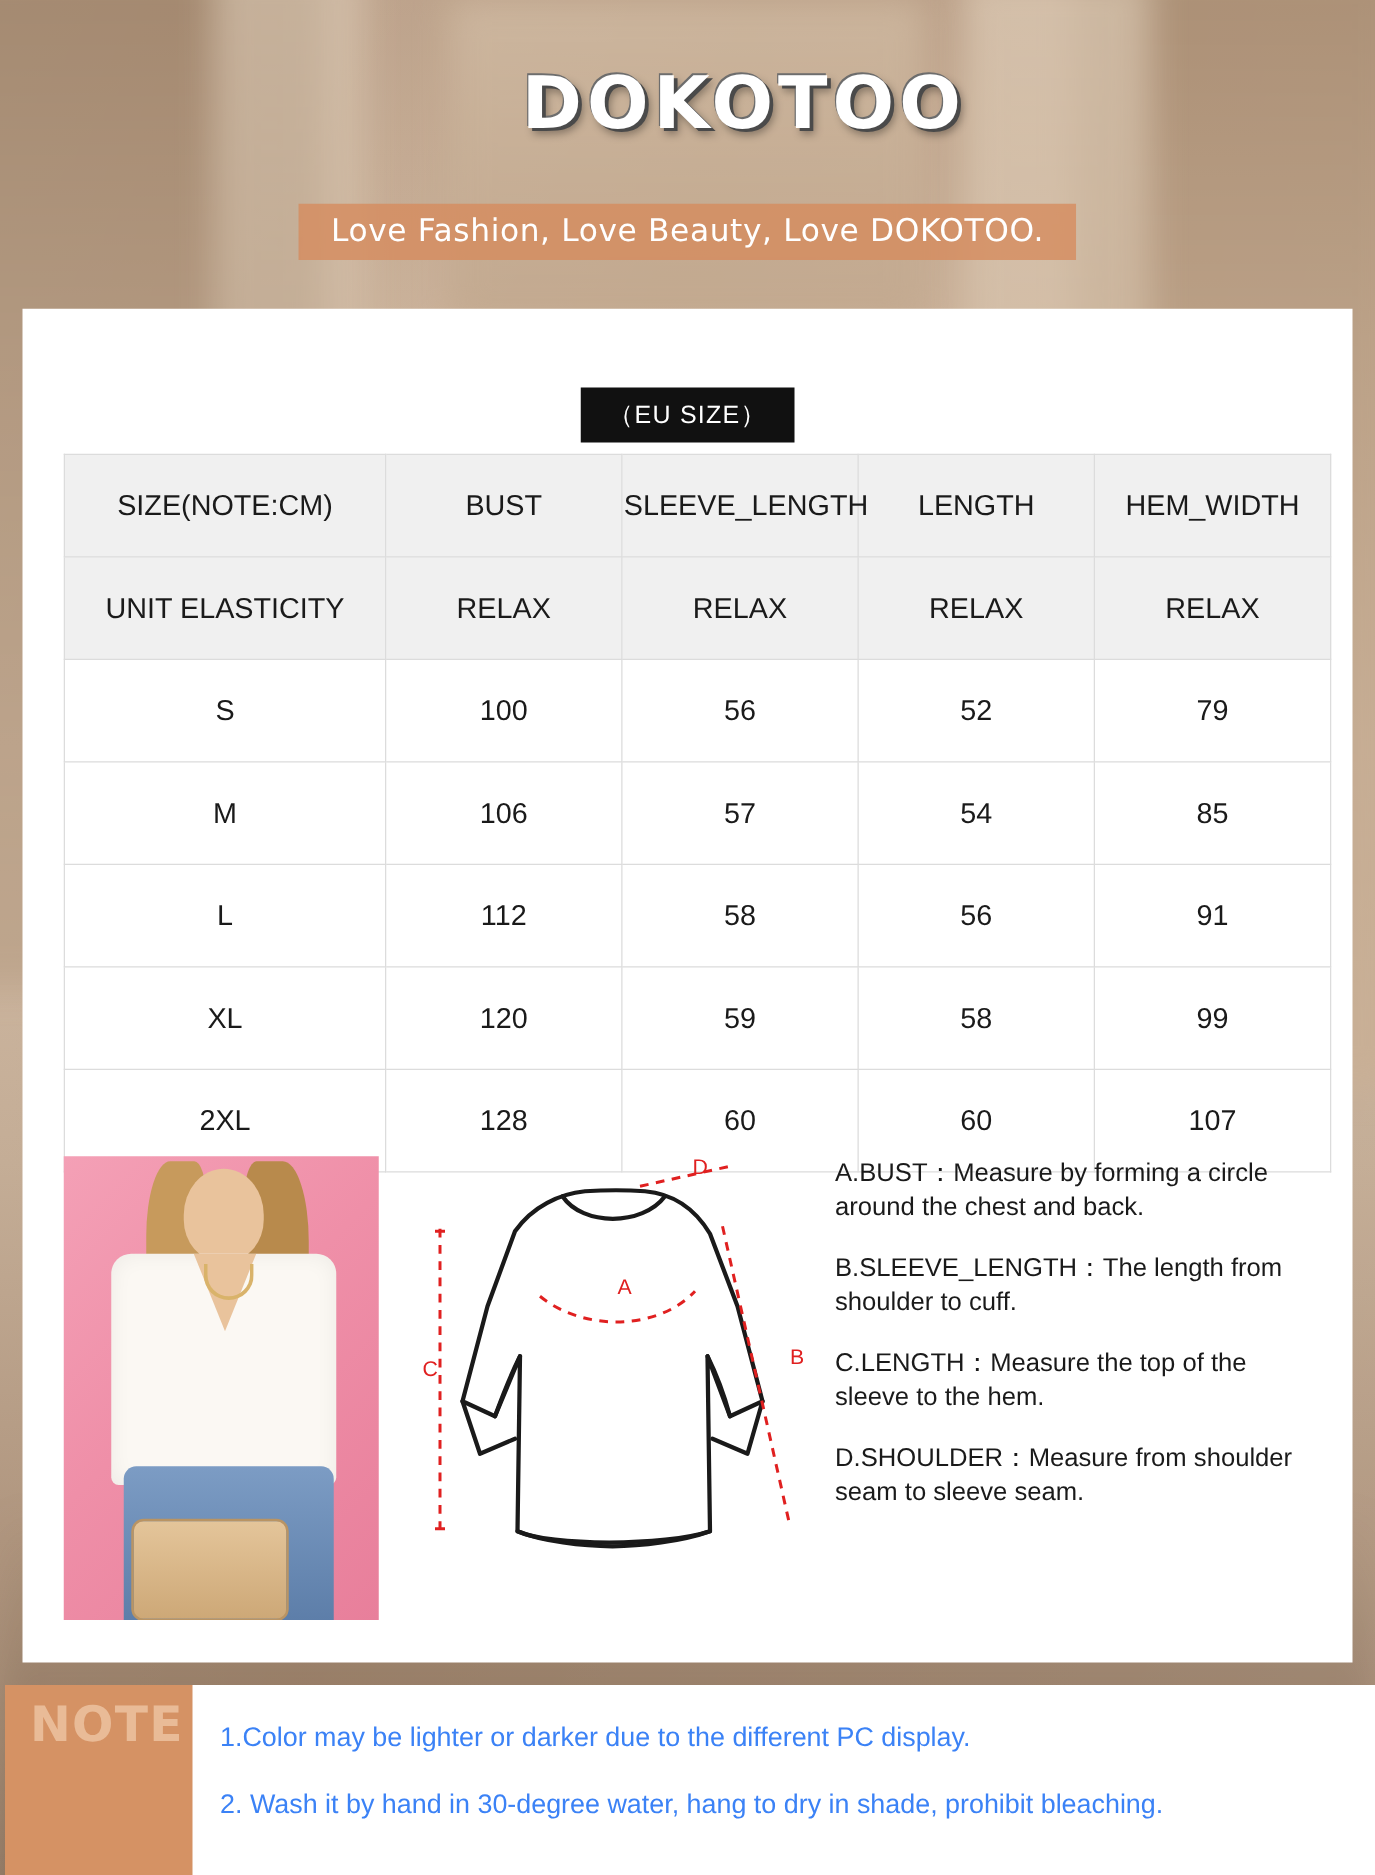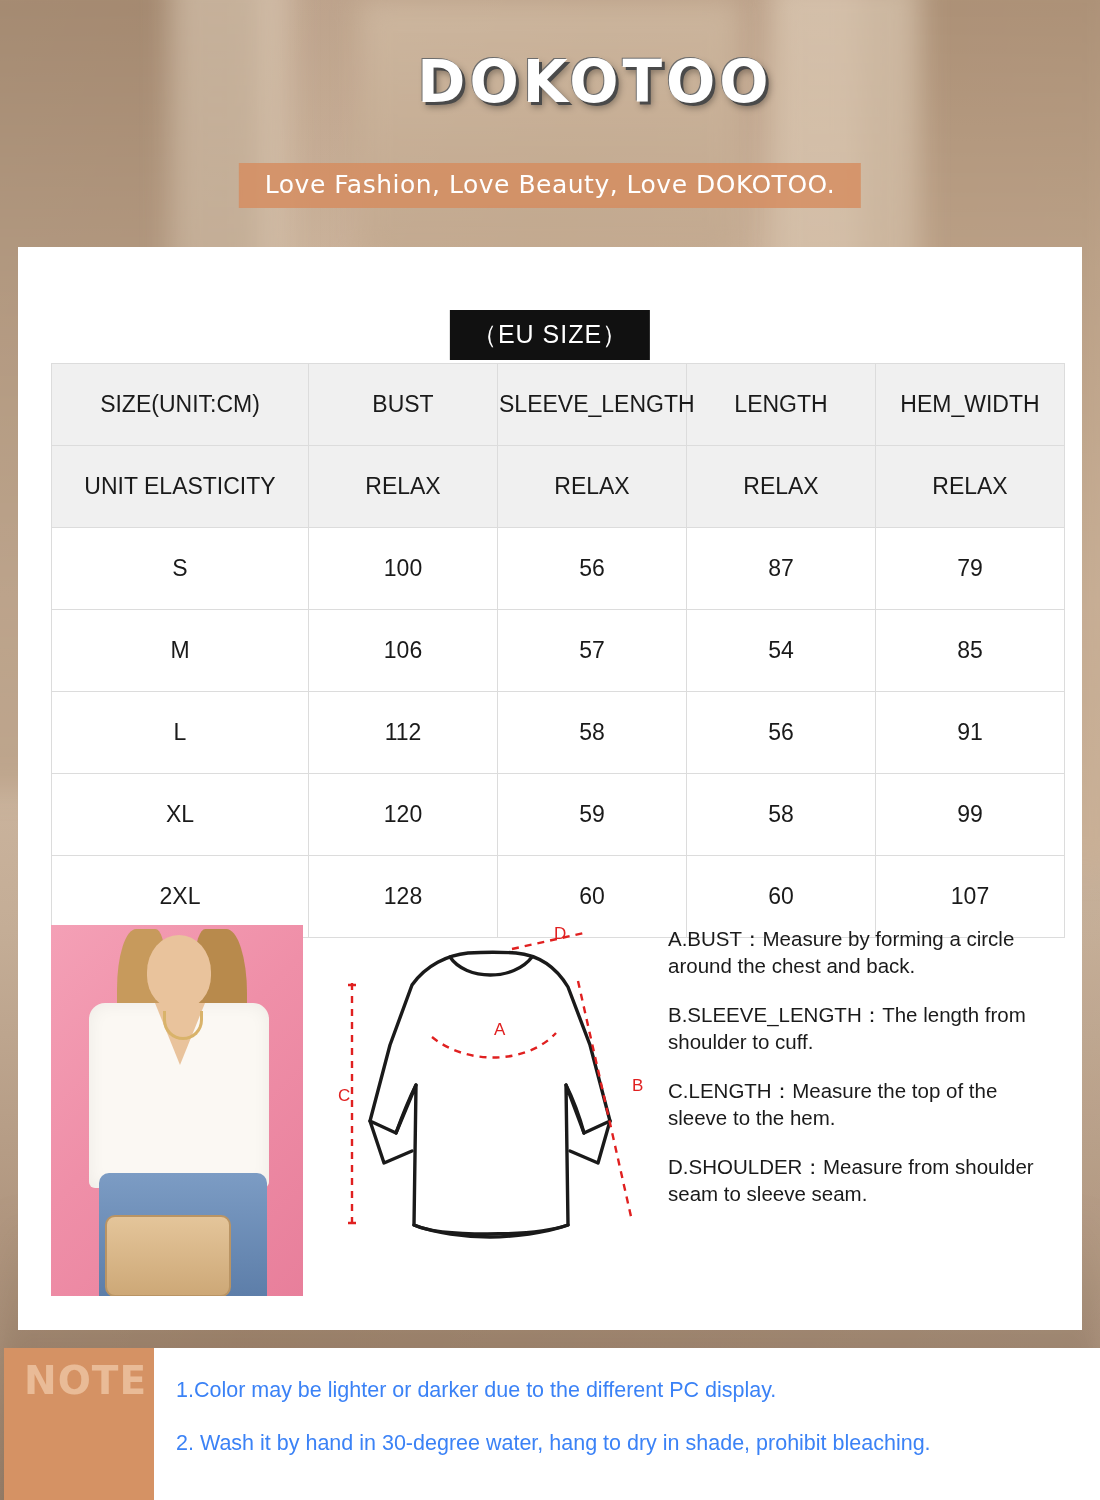--- a/index.html
+++ b/index.html
@@ -86,21 +86,21 @@
     background: #ffffff;
   }
 
   .eu-badge {
     position: absolute;
     left: 50%;
     transform: translateX(-50%);
     top: 63px;
     background: #111111;
     color: #ffffff;
-    font-size: 25px;
+    font-size: 20px;
     letter-spacing: 1px;
     padding: 8px 22px 9px 22px;
     white-space: nowrap;
   }
 
   table.size-table {
     position: absolute;
     left: 33px;
     top: 116px;
     width: 998px;
@@ -247,38 +247,38 @@
     </div>
   </div>
 
   <div class="card">
 
     <div class="eu-badge">（EU SIZE）</div>
 
     <table class="size-table">
       <tbody>
           <tr class="head">
-        <td class="col1">SIZE(UNIT:CM)</td>
+        <td class="col1">SIZE(NOTE:CM)</td>
         <td class="col2">BUST</td>
         <td class="col3 hdr-wrap">SLEEVE_LENGTH</td>
         <td class="col4">LENGTH</td>
         <td class="col5">HEM_WIDTH</td>
       </tr>
       <tr class="head">
         <td>UNIT ELASTICITY</td>
         <td>RELAX</td>
         <td>RELAX</td>
         <td>RELAX</td>
         <td>RELAX</td>
       </tr>
       <tr>
         <td>S</td>
         <td>100</td>
         <td>56</td>
-        <td>87</td>
+        <td>52</td>
         <td>79</td>
       </tr>
       <tr>
         <td>M</td>
         <td>106</td>
         <td>57</td>
         <td>54</td>
         <td>85</td>
       </tr>
       <tr>

